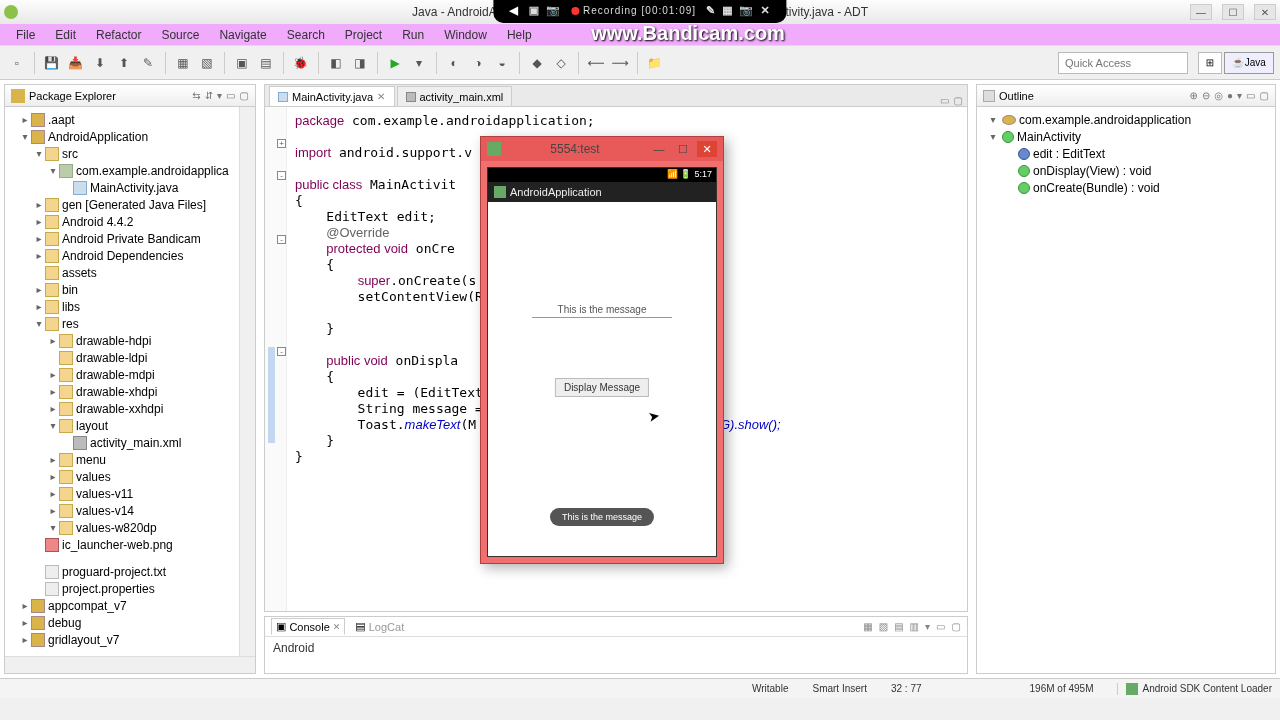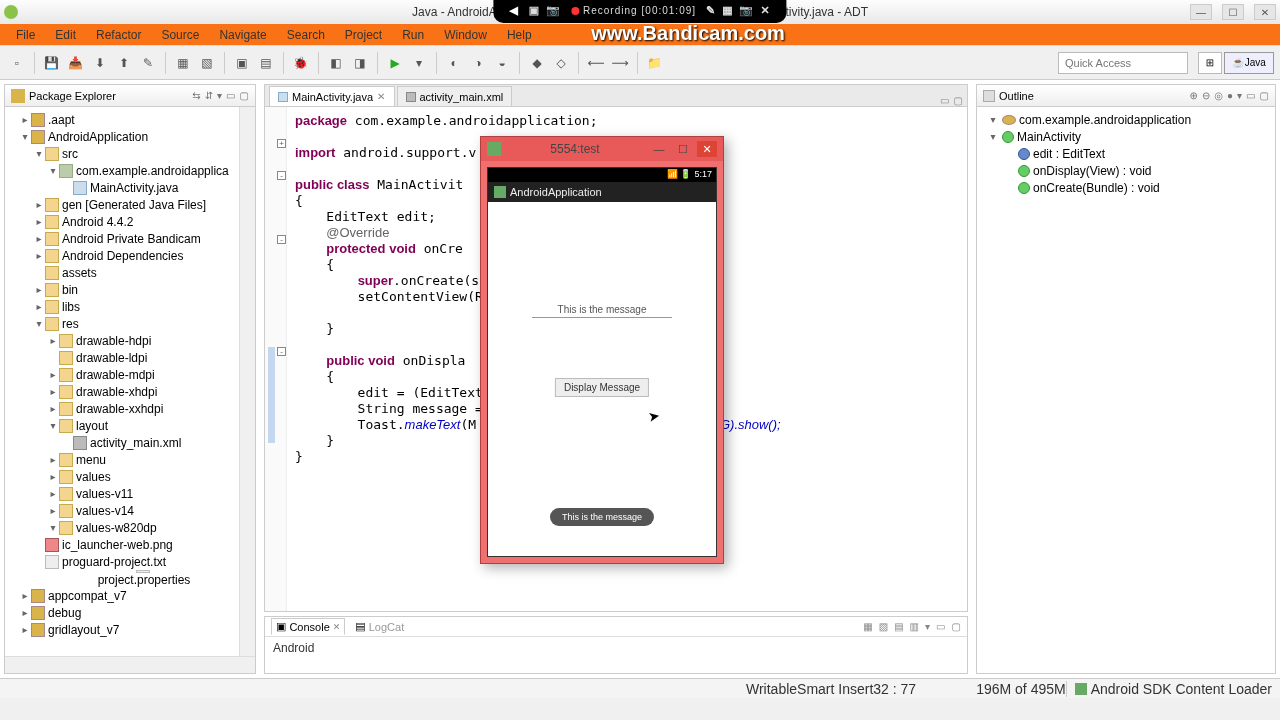--- a/index.html
+++ b/index.html
@@ -6,21 +6,21 @@
 body { width: 1280px; height: 720px; overflow: hidden; background: #f0f0f0; position: relative; }
 
 
 .titlebar { height: 24px; background: linear-gradient(#fdfdfd,#e8e8e8); display: flex; align-items: center; padding: 0 4px; font-size: 12px; position: relative; }
 .titlebar .logo { width: 14px; height: 14px; background: #8bc34a; border-radius: 50%; margin-right: 6px; }
 .titlebar .title-text { position: absolute; left: 50%; transform: translateX(-50%); color: #333; }
 .titlebar .win-controls { margin-left: auto; display: flex; gap: 10px; }
 .win-btn { width: 22px; height: 16px; background: #e6e6e6; border: 1px solid #ccc; display: flex; align-items: center; justify-content: center; font-size: 10px; color: #555; }
 
 
-.menubar { height: 22px; background: #f97316; display: flex; align-items: center; padding: 0 6px; font-size: 12px; border-bottom: 1px solid #ddd; }
+.menubar { height: 22px; background: #f0abfc; display: flex; align-items: center; padding: 0 6px; font-size: 12px; border-bottom: 1px solid #ddd; }
 .menubar span { padding: 2px 10px; color: #333; }
 
 
 .toolbar { height: 34px; background: #f0f0f0; border-bottom: 1px solid #ccc; display: flex; align-items: center; padding: 0 6px; gap: 2px; }
 .tbtn { width: 22px; height: 22px; border: 1px solid transparent; display: flex; align-items: center; justify-content: center; font-size: 12px; color: #555; }
 .tsep { width: 1px; height: 22px; background: #ccc; margin: 0 4px; }
 .quick-access { margin-left: auto; width: 130px; height: 22px; border: 1px solid #bbb; padding: 2px 6px; font-size: 11px; color: #999; background: #fff; }
 .persp { display: flex; gap: 2px; margin-left: 8px; }
 .persp-btn { width: 24px; height: 22px; border: 1px solid #bbb; background: #fff; font-size: 10px; display: flex; align-items: center; justify-content: center; }
 .java-persp { width: 50px; border: 1px solid #999; background: #eef; font-size: 10px; display: flex; align-items: center; justify-content: center; }
@@ -48,21 +48,21 @@
 .tree .scroll-horiz { position:absolute; left:0; right:0; bottom:0; height:17px; background:#f0f0f0; border-top:1px solid #ddd;}
 
 
 .editor { flex: 1; margin: 4px; border: 1px solid #ccc; background: #fff; display: flex; flex-direction: column; }
 .tabbar { height: 22px; display: flex; align-items: flex-end; background: #eaeaea; border-bottom: 1px solid #ccc; padding-left:4px;}
 .tab { height: 20px; padding: 2px 8px; background: #fff; border: 1px solid #ccc; border-bottom: none; font-size: 11px; display: flex; align-items: center; gap: 4px; margin-right: 2px;}
 .tab.inactive { background: #eee; }
 .tab .close-x { color: #888; font-size: 10px; }
 .code { flex: 1; padding: 6px 10px 6px 30px; font-family: Consolas, monospace; font-size: 13px; line-height: 16px; color: #000; position: relative; white-space: pre; overflow: hidden;}
 .code .gutter { position:absolute; left:0; top:0; bottom:0; width:22px; border-right:1px solid #eee; background:#fafafa;}
-.kw { color: #7f0055; font-weight: bold; }
+.kw { color: #7f0055; font-weight: normal; }
 .an { color: #646464; }
 .it { font-style: italic; color: #0000c0;}
 .hl-bar { position:absolute; left:3px; width:7px; background:#c4d7ef; }
 .fold { position:absolute; left:12px; width:9px; height:9px; border:1px solid #888; background:#fff; font-size:8px; line-height:7px; text-align:center; color:#555;}
 .console-panel { height: 58px; margin: 0 4px 4px 4px; border: 1px solid #ccc; background: #fff; }
 .cons-tabs { height: 20px; display: flex; align-items: center; padding: 0 6px; gap: 6px; border-bottom:1px solid #ddd; font-size:11px;}
 .cons-tabs .ctab { display:flex; align-items:center; gap:3px; padding:1px 4px;}
 .cons-tabs .ctab.active { background:#fff; border:1px solid #ccc; border-bottom-color:#fff;}
 .cons-tabs .cactions { margin-left:auto; display:flex; gap:6px; color:#888; font-size:10px;}
 .cons-body { padding: 4px 8px; font-size: 12px; color:#333;}
@@ -70,21 +70,21 @@
 
 .outline-panel { width: 300px; margin: 4px; border: 1px solid #ccc; background: #fff; display:flex; flex-direction:column;}
 .outline-tree { flex:1; padding: 4px 6px; font-size: 12px;}
 .oi { display:flex; align-items:center; height:17px; gap:3px;}
 .oi .oicon { width:12px; height:12px; border-radius:50%; }
 .oi .green { background:#6c6; border:1px solid #393;}
 .oi .bluef { background:#68c; border:1px solid #359;}
 .oi .pkgic { background:#d9b44a; width:14px; height:10px; border:1px solid #a88;}
 
 
-.statusbar { height: 20px; background: #f4f4f4; border-top: 1px solid #ccc; display: flex; align-items: center; font-size: 14px; color:#333; padding: 0 8px; }
+.statusbar { height: 20px; background: #f4f4f4; border-top: 1px solid #ccc; display: flex; align-items: center; font-size: 10px; color:#333; padding: 0 8px; gap: 24px; }
 .statusbar .spacer { flex:1; }
 
 
 .emulator { position: absolute; left: 480px; top: 136px; width: 244px; height: 428px; background: #f07070; border: 1px solid #b04040; box-shadow: 4px 4px 12px rgba(0,0,0,.3); }
 .emu-title { height: 24px; background: #e85a5a; display: flex; align-items: center; padding: 0 6px; font-size: 12px; color:#444; gap: 6px;}
 .emu-title .eicon { width:14px; height:14px; background:#6a6; }
 .emu-title .ewin { margin-left:auto; display:flex; gap:4px;}
 .emu-title .ewbtn { width:20px; height:16px; display:flex;align-items:center;justify-content:center; font-size:11px;}
 .emu-title .ewbtn.close { background:#d43; color:#fff;}
 .device { position:absolute; left:6px; right:6px; top:30px; bottom:6px; background:#fff; border:1px solid #333;}
@@ -309,26 +309,26 @@
         <div class="tree-row" style="padding-left: 42px;">
           <span class="tw">▾</span>
           <span class="ic ic-folder"></span>
           <span>values-w820dp</span>
         </div>
         <div class="tree-row" style="padding-left: 28px;">
           <span class="tw"></span>
           <span class="ic ic-img"></span>
           <span>ic_launcher-web.png</span>
         </div>
-        <div class="tree-row" style="padding-left: 28px;">
+        <div class="tree-row" style="padding-left: 28px; margin-top: 10px;">
           <span class="tw"></span>
           <span class="ic ic-file"></span>
           <span>proguard-project.txt</span>
         </div>
-        <div class="tree-row" style="padding-left: 28px; flex-direction: column;">
+        <div class="tree-row" style="padding-left: 28px;">
           <span class="tw"></span>
           <span class="ic ic-file"></span>
           <span>project.properties</span>
         </div>
         <div class="tree-row" style="padding-left: 14px;">
           <span class="tw">▸</span>
           <span class="ic ic-proj"></span>
           <span>appcompat_v7</span>
         </div>
         <div class="tree-row" style="padding-left: 14px;">

